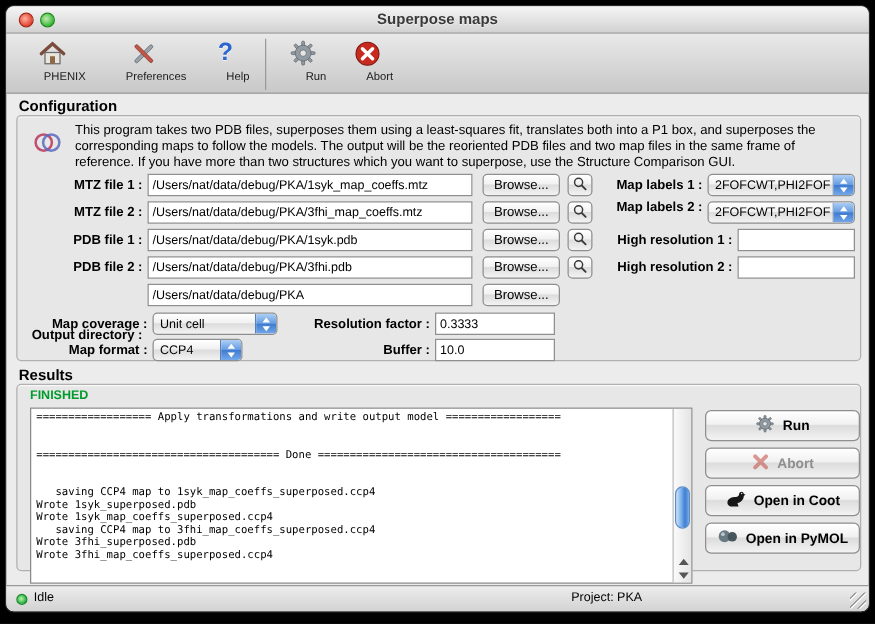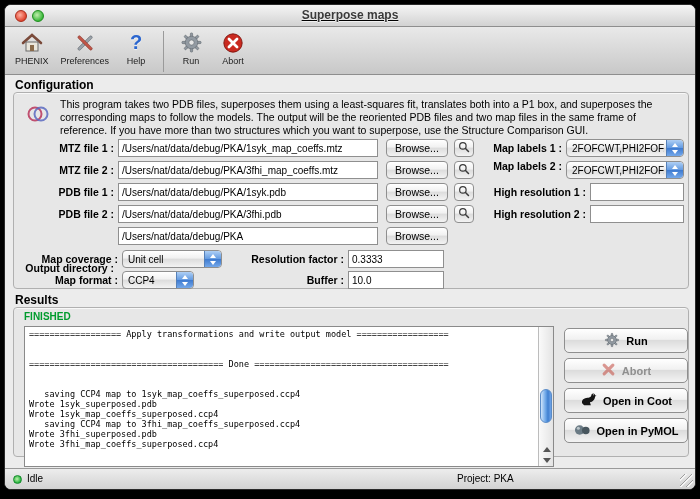--- a/index.html
+++ b/index.html
@@ -2,34 +2,34 @@
 <html><head>
 <meta charset="utf-8">
 <style>
   * { margin:0; padding:0; box-sizing:border-box; }
   html,body { width:700px; height:499px; background:#000; font-family:"Liberation Sans",sans-serif; }
   .window { position:absolute; left:4px; top:4px; width:692px; height:486px; background:#ececec;
             border-radius:7px; overflow:hidden; border:1px solid #2a2a2a; box-shadow:0 6px 18px rgba(0,0,0,.9); }
 
   
   .titlebar { position:absolute; left:0; top:0; right:0; height:22px;
-              background:linear-gradient(#f5f5f5,#d2d2d2); border-bottom:1px solid #8e8e8e;text-decoration:underline; }
+              background:linear-gradient(#f5f5f5,#d2d2d2); border-bottom:1px solid #8e8e8e; }
   .title { text-align:center; line-height:21px; font-size:12px; font-weight:bold; color:#3a3a3a;
            text-shadow:0 1px 0 rgba(255,255,255,.6); }
   .tl { position:absolute; top:5px; width:12px; height:12px; border-radius:50%; }
   .tl.red   { left:10px; background:radial-gradient(circle at 4px 4px,#ffb0a0,#e04530 70%); border:1px solid #a82a1a; }
   .tl.green { left:27px; background:radial-gradient(circle at 4px 4px,#c2ecae,#3ab83a 70%); border:1px solid #1d8c1d; }
 
   
   .toolbar { position:absolute; left:0; top:22px; right:0; height:48px;
              background:linear-gradient(#e9e9e9,#c8c8c8); border-bottom:1px solid #8e8e8e;
              display:flex; align-items:flex-start; padding:2px 10px 0; gap:12px; }
   .tool { display:flex; flex-direction:column; align-items:center; min-width:30px; }
   .ticon { height:27px; display:flex; align-items:center; justify-content:center; }
-  .tlabel { font-size:9px; color:#1c1c1c; margin-top:0px; }
+  .tlabel { font-size:9px; color:#1c1c1c; margin-top:0px;margin-left:20px; }
   .tsep { width:1px; height:41px; background:#9a9a9a; margin-top:2px; }
   .help-q { font-size:20px; font-weight:bold; color:#2b66cf; text-shadow:0 1px 1px rgba(255,255,255,.7); }
 
   .section-title { position:absolute; font-size:12px; font-weight:bold; color:#000; }
 
   .groupbox { position:absolute; border:1px solid #b0b0b0; border-radius:4px;
               background:#e7e7e7; box-shadow:inset 0 1px 0 rgba(255,255,255,.7); }
 
   .desc-text { position:absolute; font-size:10.5px; line-height:13px; color:#000; }
 

